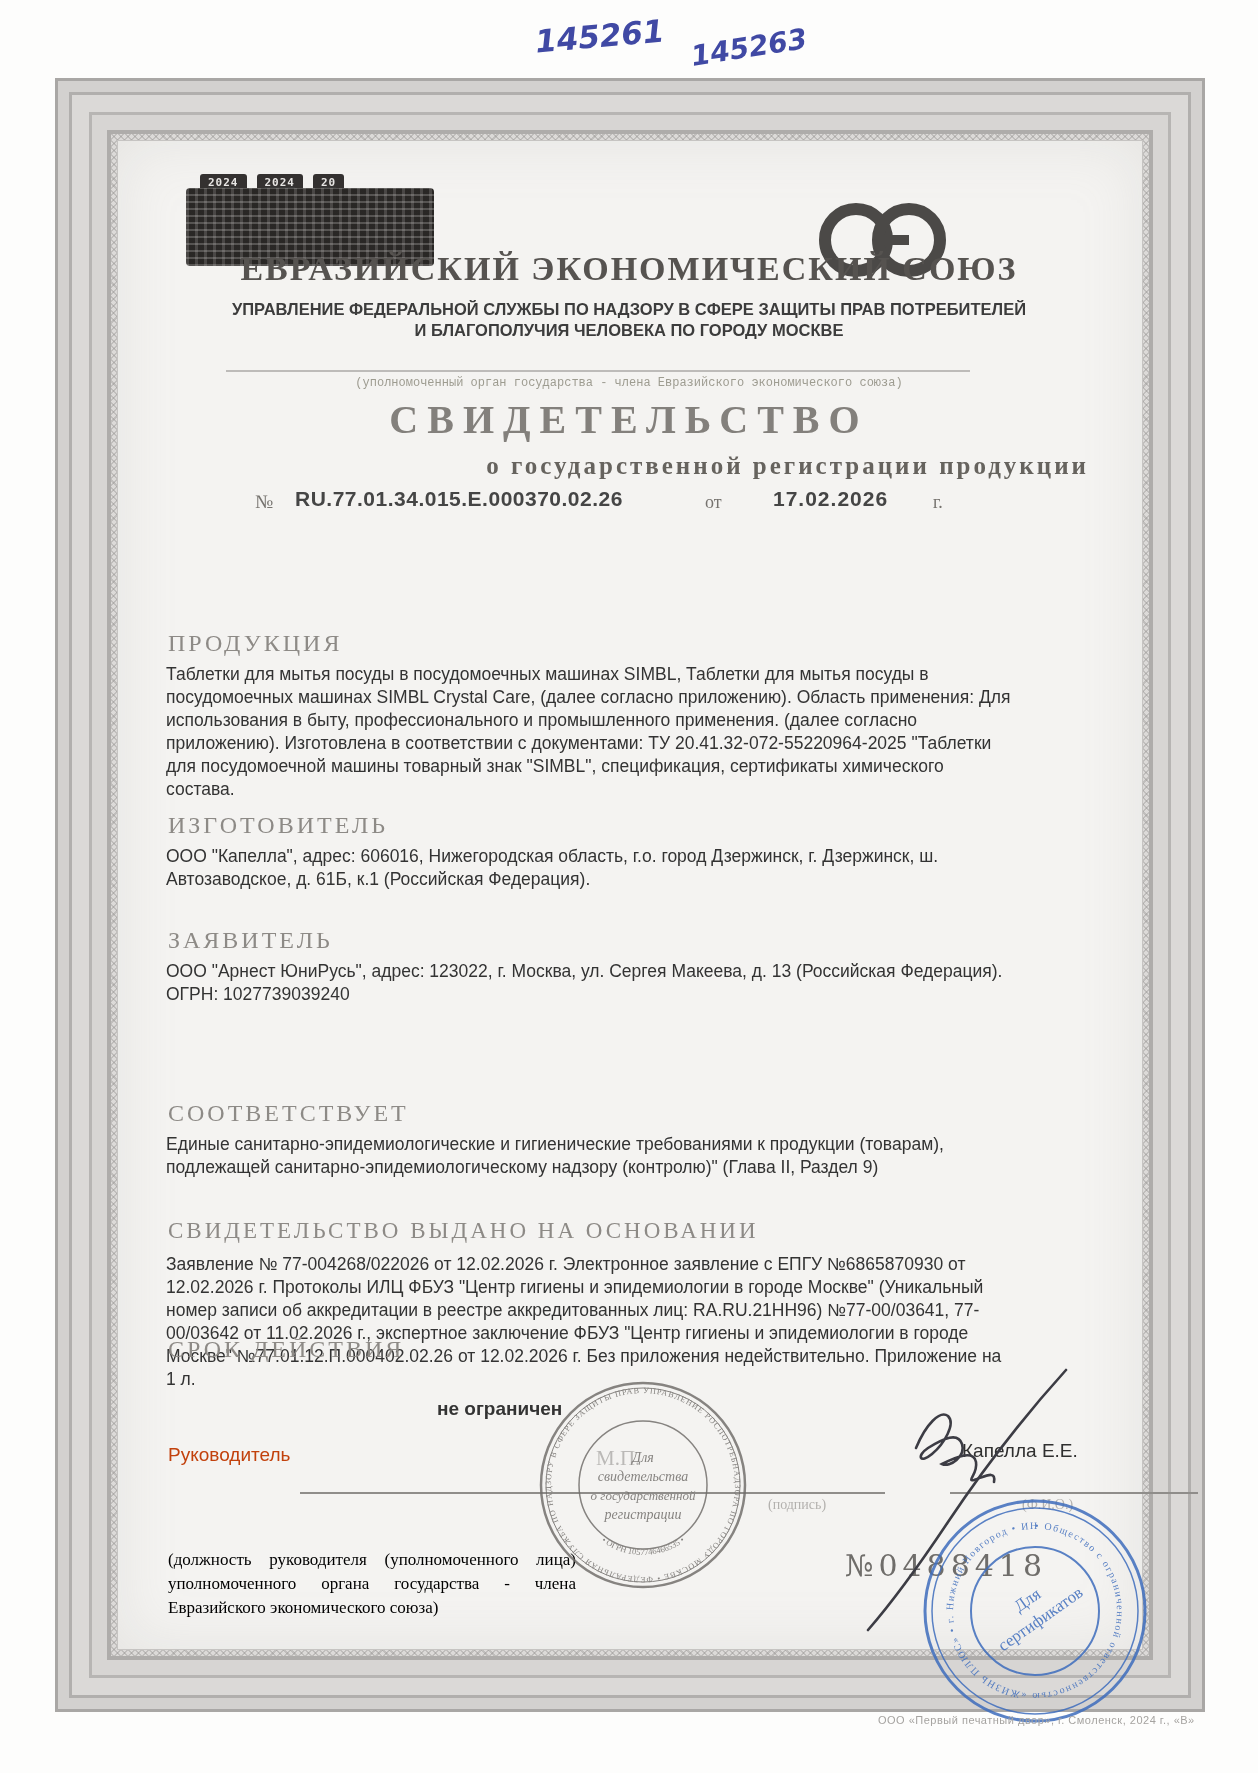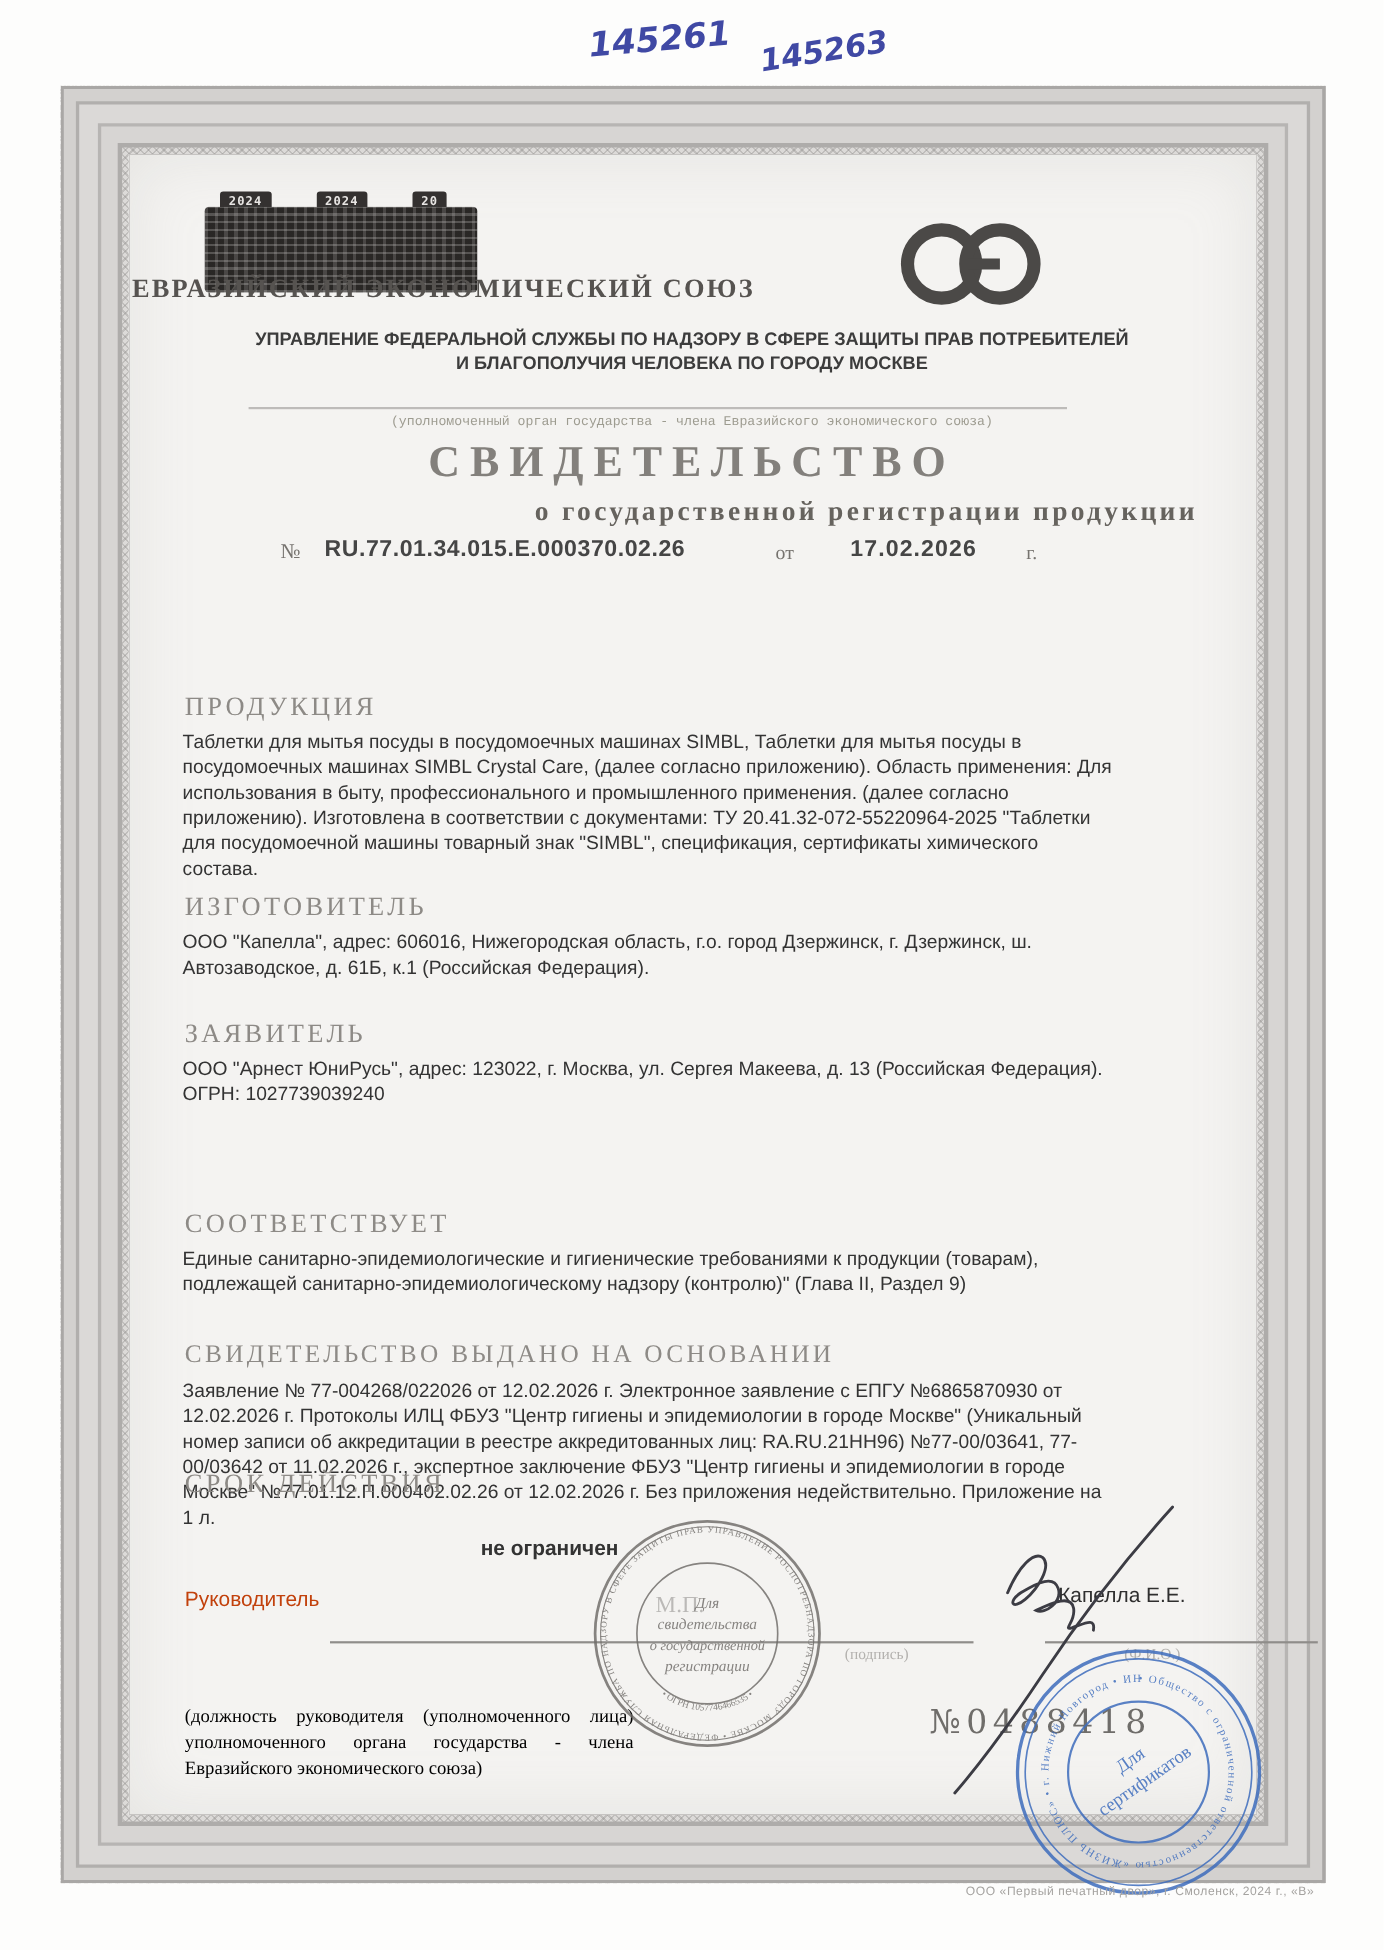--- a/index.html
+++ b/index.html
@@ -21,30 +21,30 @@
       inset 0 0 0 56px #aeacaa;}
   .paper{position:absolute;left:62px;top:62px;right:62px;bottom:62px;background:#f4f3f1;
     box-shadow:inset 0 0 0 1px #c6c4c2, inset 0 0 60px rgba(160,158,156,.18);}
   
   .handwriting{position:absolute;top:18px;left:535px;z-index:6;color:#4049a4;
     font-family:"DejaVu Sans",sans-serif;font-style:italic;font-weight:600;font-size:31px;}
   .hw1{display:inline-block;transform:rotate(-5deg);}
   .hw2{display:inline-block;transform:rotate(-9deg) translateY(10px);margin-left:14px;font-size:28px;}
   
   .sec-stamp{position:absolute;left:186px;top:174px;width:248px;height:92px;z-index:3;}
-  .sec-tabs{position:absolute;top:0;left:0;right:0;height:20px;display:flex;gap:41px;padding-left:14px;text-decoration:underline;}
+  .sec-tabs{position:absolute;top:0;left:0;right:0;height:20px;display:flex;gap:10px;padding-left:14px;text-decoration:underline;}
   .sec-tab{background:#343130;color:#e8e6e4;font-family:"DejaVu Sans Mono",monospace;
     font-size:11px;font-weight:bold;padding:2px 8px 1px;border-radius:3px 3px 0 0;letter-spacing:1px;}
   .sec-body{position:absolute;top:14px;left:0;right:0;bottom:0;background:
       repeating-linear-gradient(0deg,rgba(220,218,216,.25) 0 2px,transparent 2px 7px),
       repeating-linear-gradient(90deg,rgba(90,88,86,.55) 0 3px,rgba(40,38,36,.9) 3px 9px),
       #363332;border-radius:4px;}
   .logo{position:absolute;left:752px;top:178px;width:210px;height:118px;z-index:3;}
-  .h-union{position:absolute;left:120px;right:120px;top:250px;z-index:3;
-    font-family:"Liberation Serif",serif;font-weight:bold;font-size:24px;letter-spacing:2px;color:#565350;}
+  .h-union{position:absolute;left:120px;right:120px;top:250px;text-align:center;z-index:3;
+    font-family:"Liberation Serif",serif;font-weight:bold;font-size:34px;letter-spacing:2px;color:#565350;}
   .h-auth1{position:absolute;left:229px;width:800px;top:299px;text-align:center;z-index:3;
     font-size:16.5px;font-weight:bold;color:#3c3c3c;line-height:21px;}
   .h-auth2{position:absolute;left:169px;right:169px;top:341px;text-align:center;z-index:3;
     font-size:16.5px;font-weight:bold;color:#3c3c3c;}
   .h-rule{position:absolute;left:226px;width:744px;top:370px;height:2px;background:#8f8d8a;opacity:.55;z-index:3;}
   .h-note{position:absolute;left:169px;right:169px;top:376px;text-align:center;z-index:3;
     font-family:Liberation Mono, monospace;font-size:12px;color:#8f8d80;opacity:.85;}
   .t-main{position:absolute;left:169px;right:169px;top:396px;text-align:center;z-index:3;
     font-family:"Liberation Serif",serif;font-weight:bold;font-size:40px;letter-spacing:9px;color:#83807c;}
   .t-sub{position:absolute;left:169px;right:169px;top:452px;text-align:right;z-index:3;

